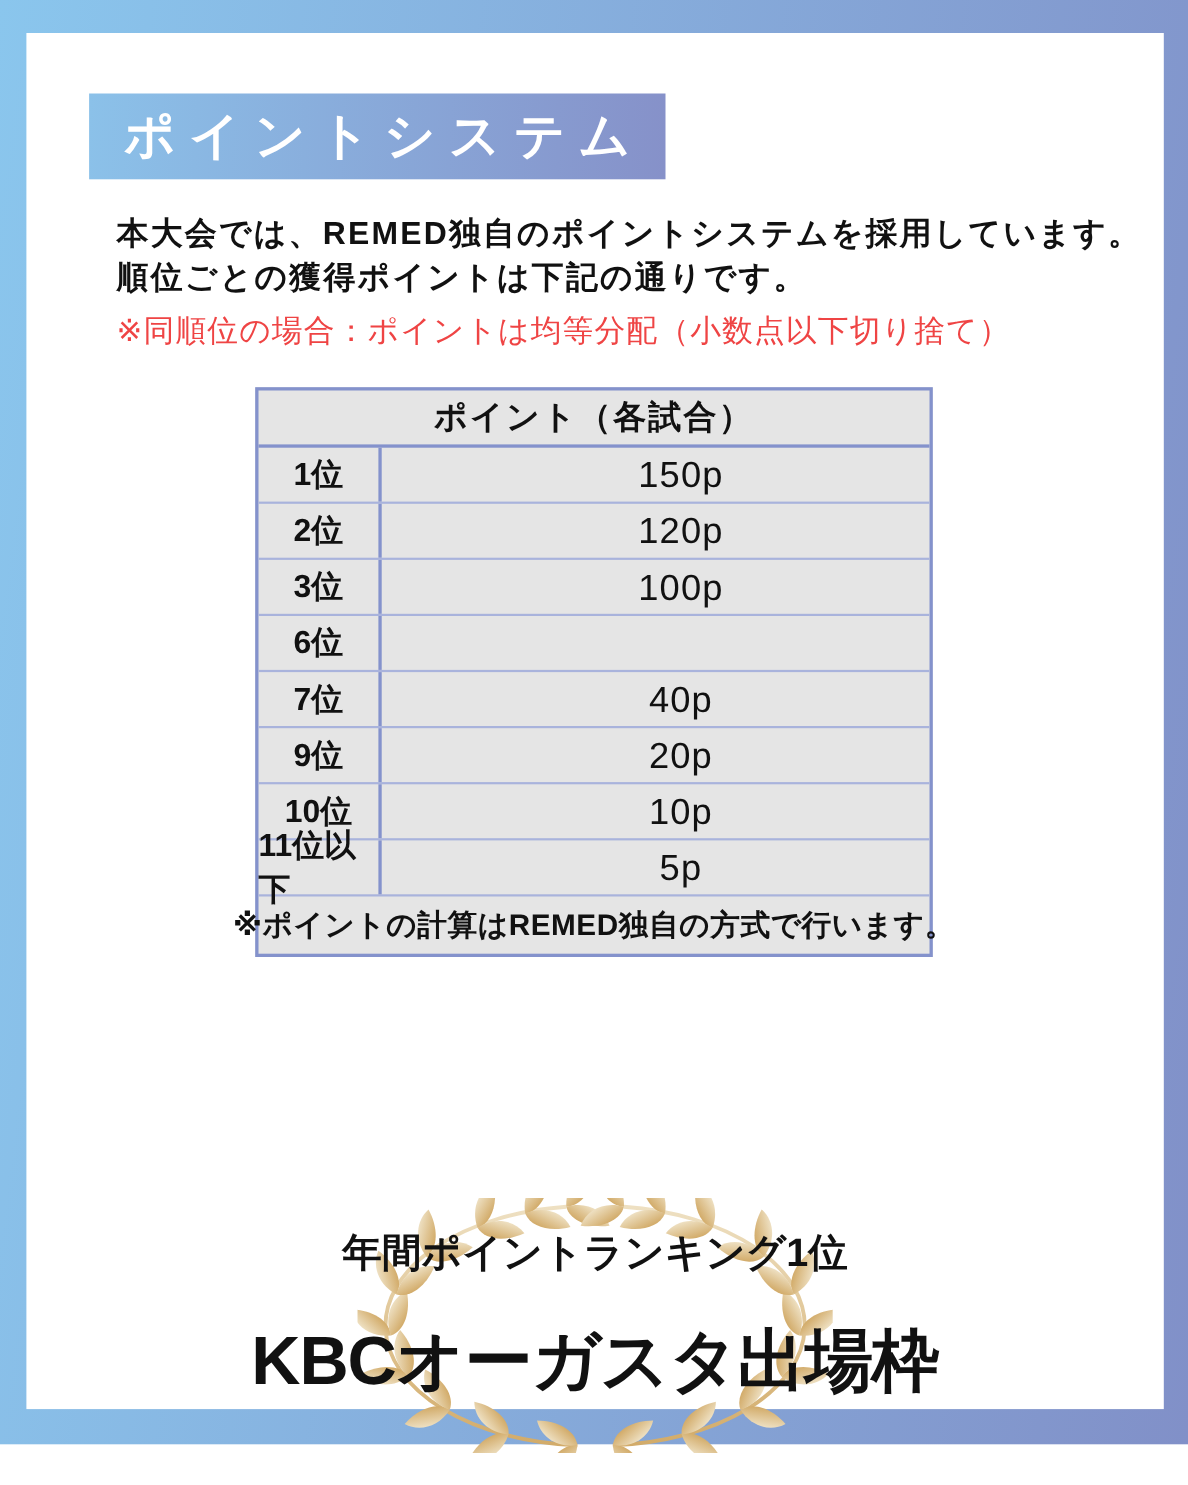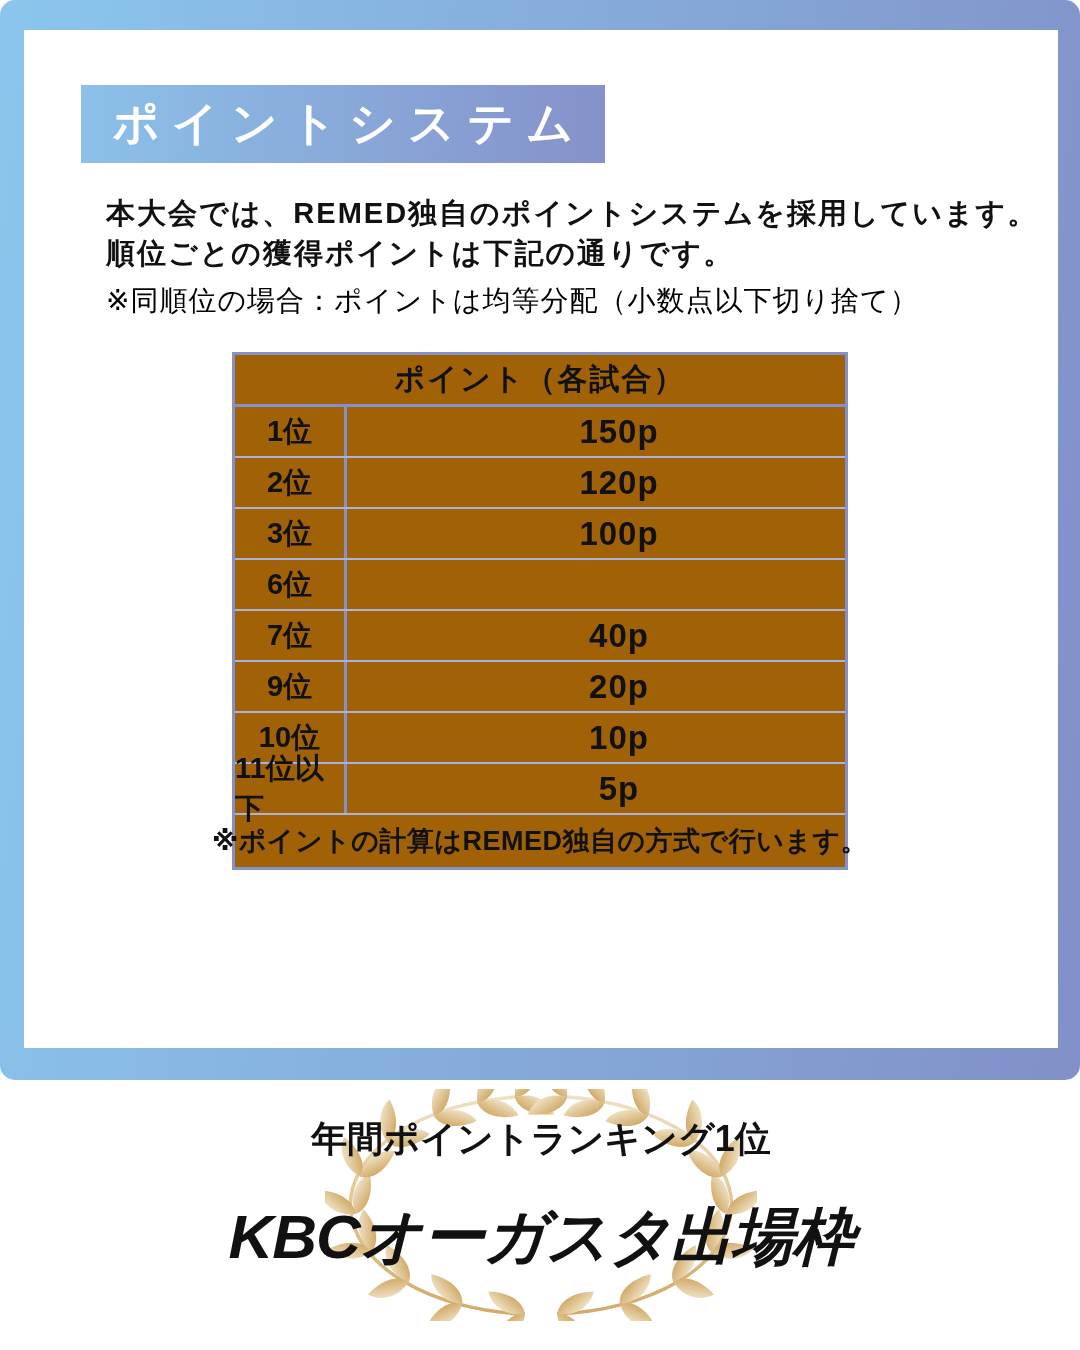--- a/index.html
+++ b/index.html
@@ -5,57 +5,57 @@
   :root{
     --frame-gradient-start:#8ac6ed; --frame-gradient-end:#8190c8;
     --banner-gradient-start:#8bc1e9; --banner-gradient-end:#8691c9;
     --table-border:#8492cc; --table-inner-border:#a9b3dc;
     --laurel-gold-light:#eee0c2; --laurel-gold-dark:#d2ab69;
     --title-text:#ffffff; --body-text:#111111;
   }
   *{box-sizing:border-box; margin:0; padding:0;}
   html,body{width:1080px; height:1350px; overflow:hidden;}
   body{font-family:"Liberation Sans","DejaVu Sans",sans-serif; color:var(--body-text);}
-  .canvas{position:relative; width:1080px; height:1080px;
-    background:linear-gradient(97deg, var(--frame-gradient-start) 0%, var(--frame-gradient-end) 100%);border-radius:15px;}
+  .canvas{position:relative; width:1080px; height:1313px;
+    background:linear-gradient(97deg, var(--frame-gradient-start) 0%, var(--frame-gradient-end) 100%);}
   .content{position:absolute; left:24px; top:30px; right:22px; bottom:32px; background:#ffffff;}
 
   .banner{position:absolute; left:57px; top:55px; width:524px; height:78px;
     background:linear-gradient(92deg, var(--banner-gradient-start), var(--banner-gradient-end));
     display:flex; align-items:center; justify-content:center;}
   .banner span{color:var(--title-text); font-size:46px; font-weight:700;
     letter-spacing:12px; padding-left:12px; white-space:nowrap;}
 
   .intro{position:absolute; left:82px; top:160px; width:900px;}
   .intro p{white-space:nowrap;}
   .intro .b1{font-size:29px; font-weight:700; letter-spacing:2px; line-height:40px; margin-top:3px;}
   .intro .b2{font-size:29px; font-weight:700; letter-spacing:2px; line-height:40px;}
-  .intro .nt{font-size:28px; font-weight:400; letter-spacing:1px; line-height:40px; margin-top:8px; color:#000000;}
+  .intro .nt{font-size:28px; font-weight:400; letter-spacing:1px; line-height:40px; margin-top:8px; color:#ef4444;}
 
   .points-table{position:absolute; left:208px; top:322px; width:616px;
-    border:3px solid var(--table-border); background:#a16207;}
+    border:3px solid var(--table-border); background:#e5e5e5;}
   .thead{height:52px; border-bottom:3px solid var(--table-border);
     display:flex; align-items:center; justify-content:center;
     font-size:30px; font-weight:700; letter-spacing:2px;}
   .trow{display:flex; height:51px; border-bottom:2px solid var(--table-inner-border);gap:46px;}
   .trow:last-of-type{border-bottom:3px solid var(--table-border);}
   .cell{display:flex; align-items:center; justify-content:center;}
   .rank{width:112px; border-right:3px solid var(--table-border);
     font-size:29px; font-weight:700; letter-spacing:0px;}
-  .pts{flex:1; font-size:33px; font-weight:700; letter-spacing:1px;}
+  .pts{flex:1; font-size:33px; font-weight:400; letter-spacing:1px;}
   .tfoot{height:52px; display:flex; align-items:center; justify-content:center;
     font-size:27px; font-weight:700; letter-spacing:0.5px; white-space:nowrap;}
 
   .award{position:absolute; left:0; right:0; top:0; height:100%; pointer-events:none;margin-top:47px;}
   .wreath{position:absolute; left:50%; transform:translateX(-50%); top:1012px;
     width:432px; height:232px;}
   .award-sub{position:absolute; left:0; right:0; top:1038px; text-align:center;
     font-size:36px; font-weight:800; letter-spacing:0px; white-space:nowrap;}
   .award-title{position:absolute; left:0; right:0; top:1118px; text-align:center;
-    font-size:62px; font-weight:900; letter-spacing:-1px; white-space:nowrap;font-style:italic;}
+    font-size:62px; font-weight:900; letter-spacing:-1px; white-space:nowrap;}
 </style>
 </head>
 <body>
 
 <div class="canvas">
   <div class="content">
 
     <div class="banner">
       <span>ポイントシステム</span>
     </div>

